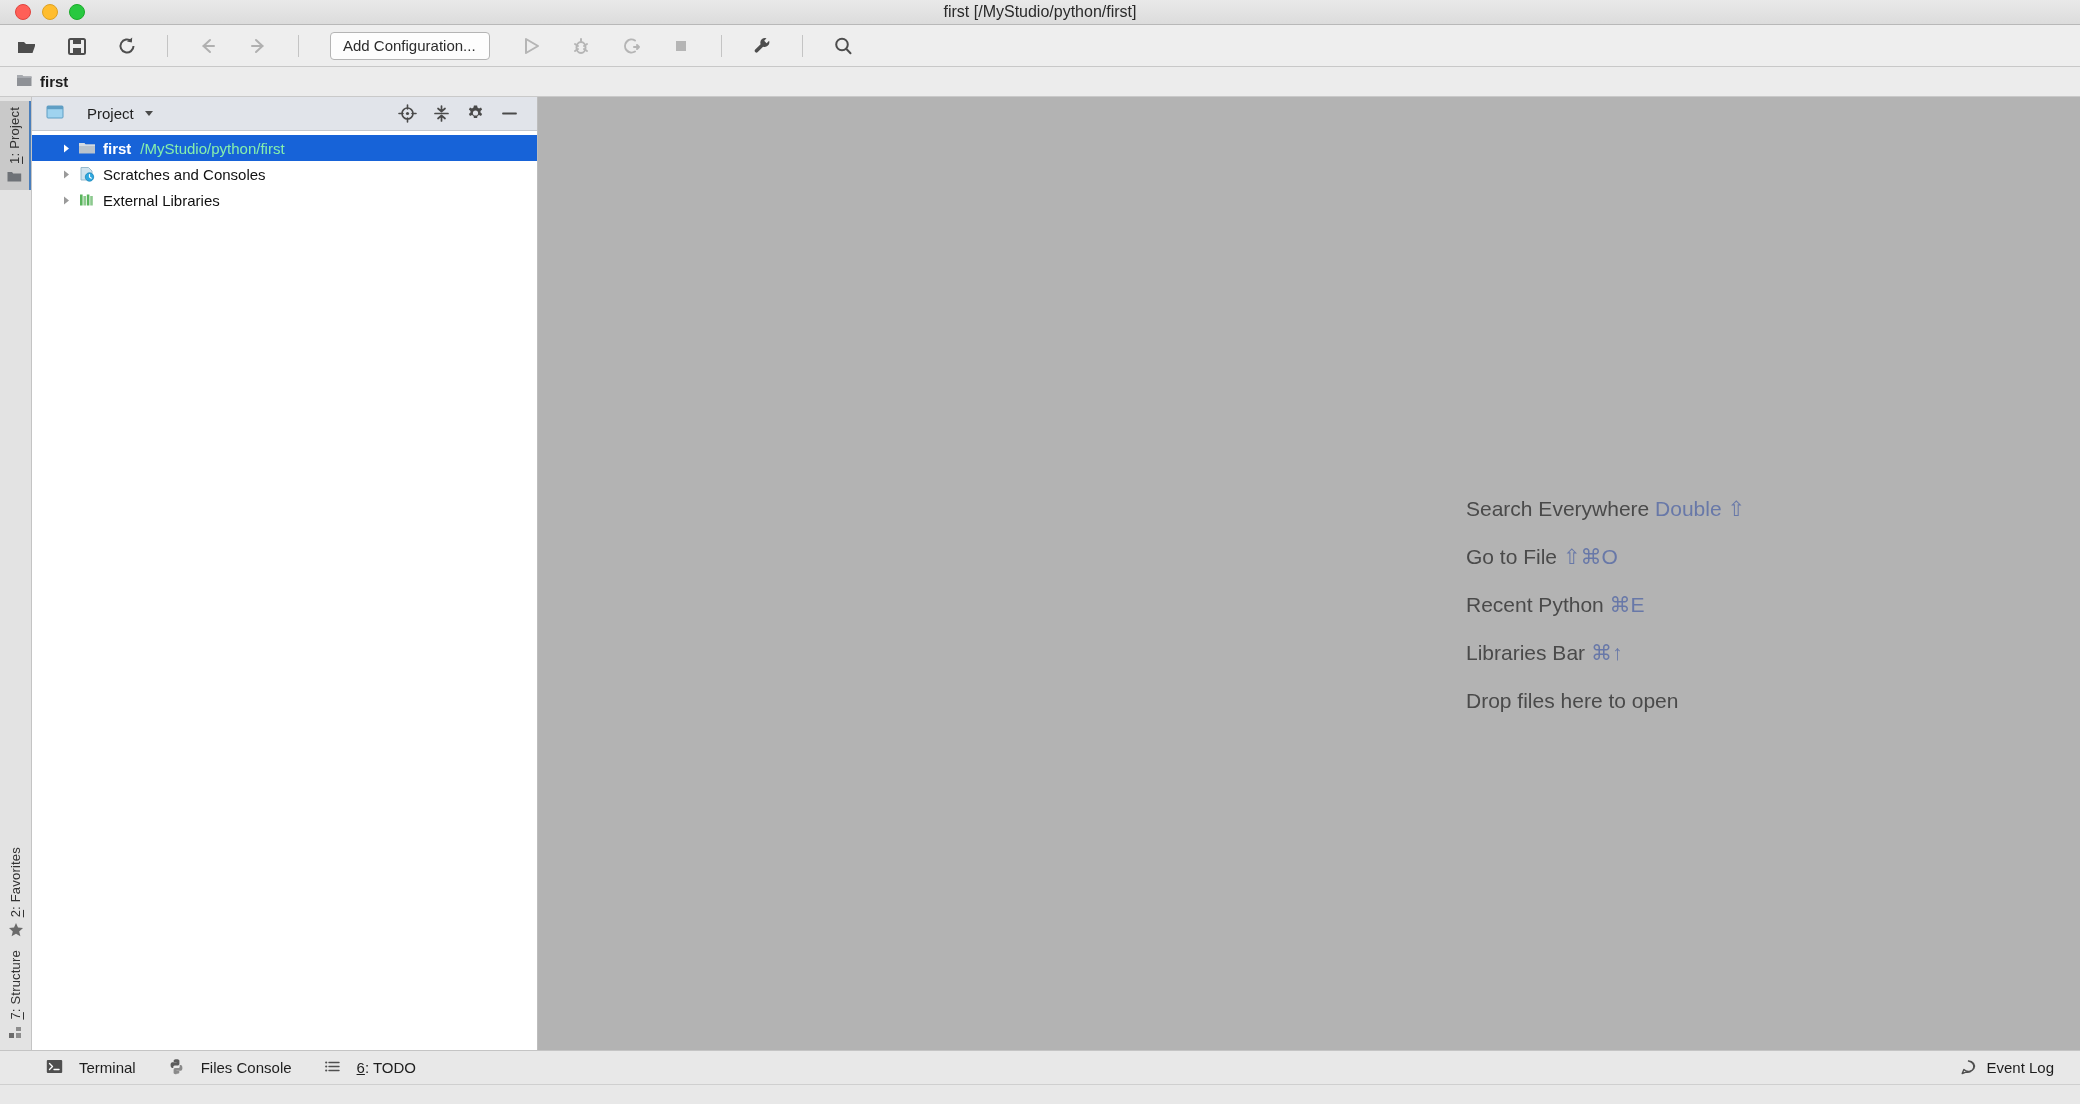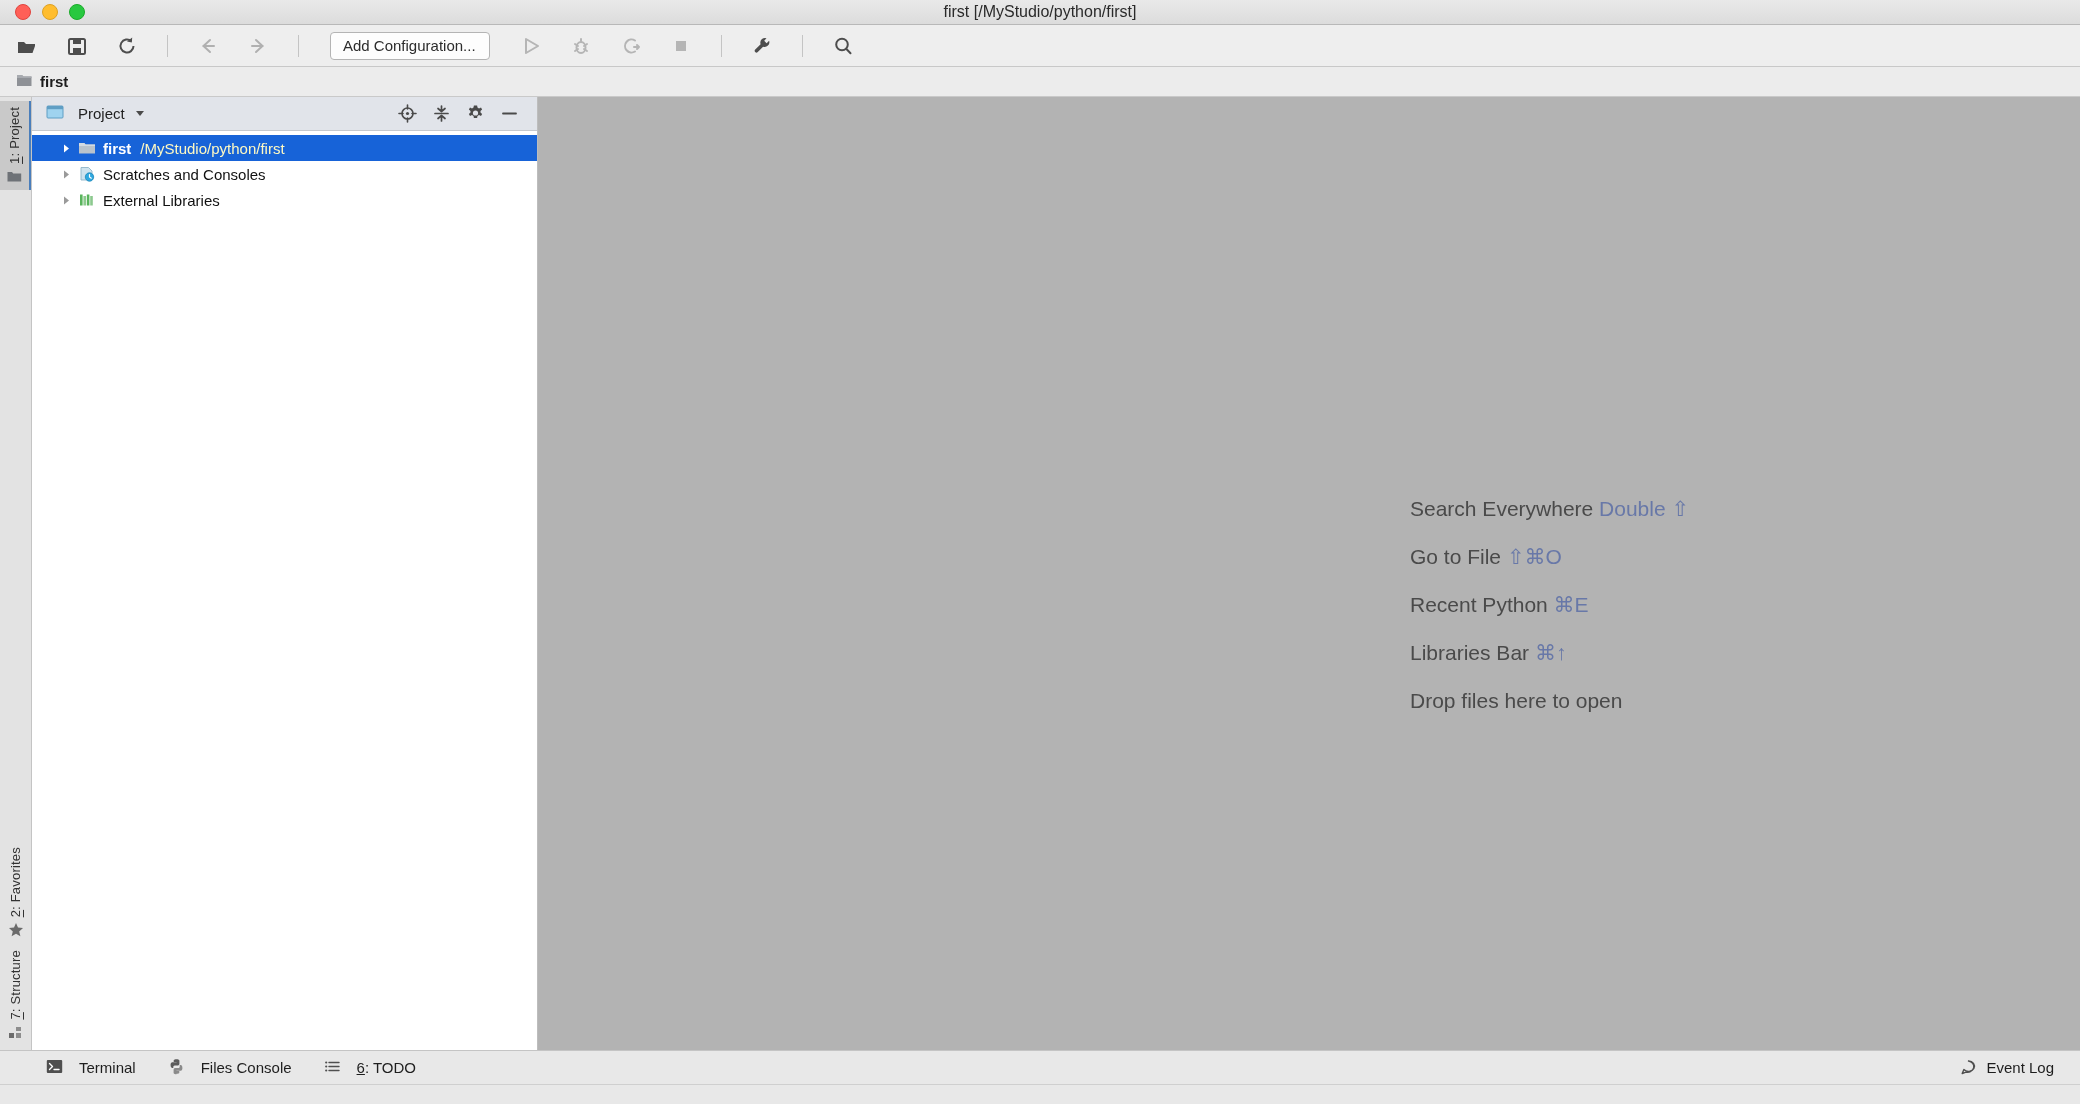--- a/index.html
+++ b/index.html
@@ -106,50 +106,50 @@
     border-right: 1px solid #bdbdbd;
     display: flex; flex-direction: column;
   }
   .pp-header {
     height: 34px;
     background: #e1e4ea;
     border-bottom: 1px solid #c4c8ce;
     display: flex; align-items: center;
     padding: 0 10px 0 14px;
   }
-  .pp-title { font-size: 15px; color: #1f1f1f; margin-left: 14px; }
+  .pp-title { font-size: 15px; color: #1f1f1f; margin-left: 23px; }
   .pp-caret { margin-left: 9px; }
   .pp-tools { margin-left: auto; display: flex; align-items: center; gap: 14px; padding-right: 8px; }
   .pp-tool { display: flex; align-items: center; justify-content: center; width: 20px; height: 20px; }
 
   .tree { padding-top: 4px; flex: 1; background: #fff; }
   .tree-row {
     height: 26px;
     display: flex; align-items: center;
     padding-left: 24px;
     gap: 0;
     font-size: 15px;
     color: #111;
   }
   .tree-row.selected { background: #1763d8; color: #fff; }
   .arrow { width: 20px; display: flex; align-items: center; justify-content: center; }
   .tree-icon { width: 22px; display: flex; align-items: center; justify-content: center; margin-right: 5px; }
   .tree-name { font-weight: bold; }
   .tree-path { font-weight: normal; margin-left: 9px; }
-  .tree-row.selected .tree-path { color: #fef9c3; }
+  .tree-row.selected .tree-path { color: #86efac; }
 
   
   .editor-area {
     flex: 1;
     background: #b3b3b3;
     position: relative;
   }
   .hints {
     position: absolute;
-    left: 872px; top: 400px;
+    left: 928px; top: 400px;
     display: flex; flex-direction: column;
     gap: 24px;
   }
   .hint { font-size: 21px; color: #4a4a4a; white-space: nowrap; }
   .hint .key { color: #6878a8; }
 
   
   .bottom-bar {
     height: 34px;
     background: #e8e8e8;

